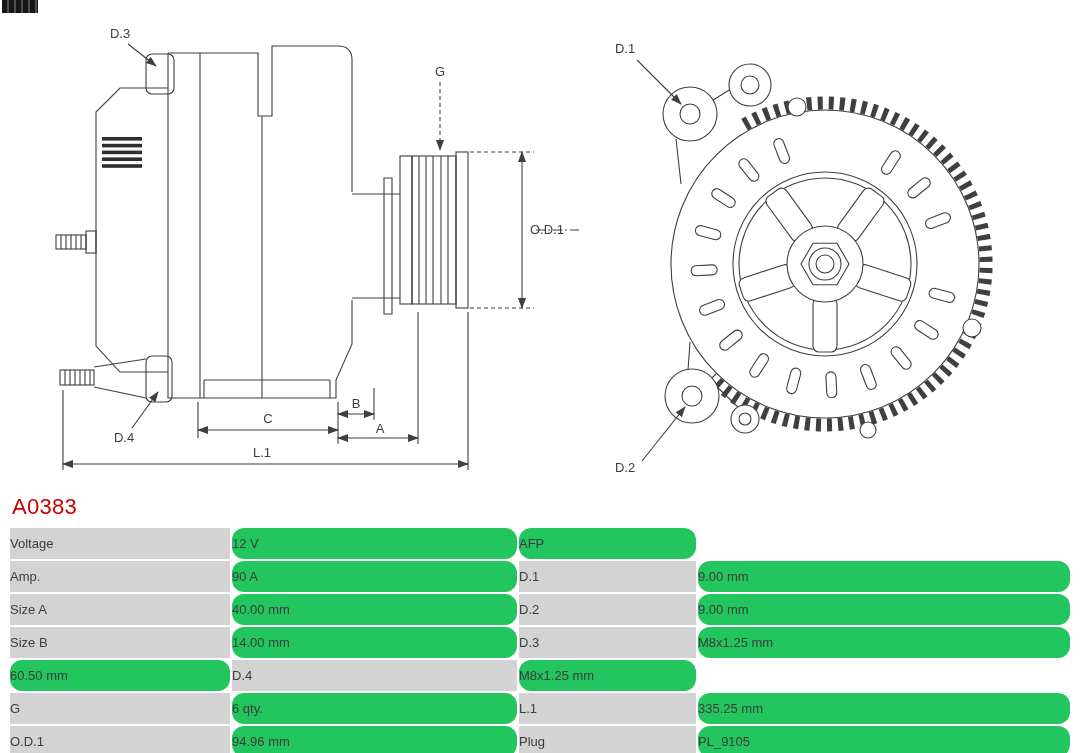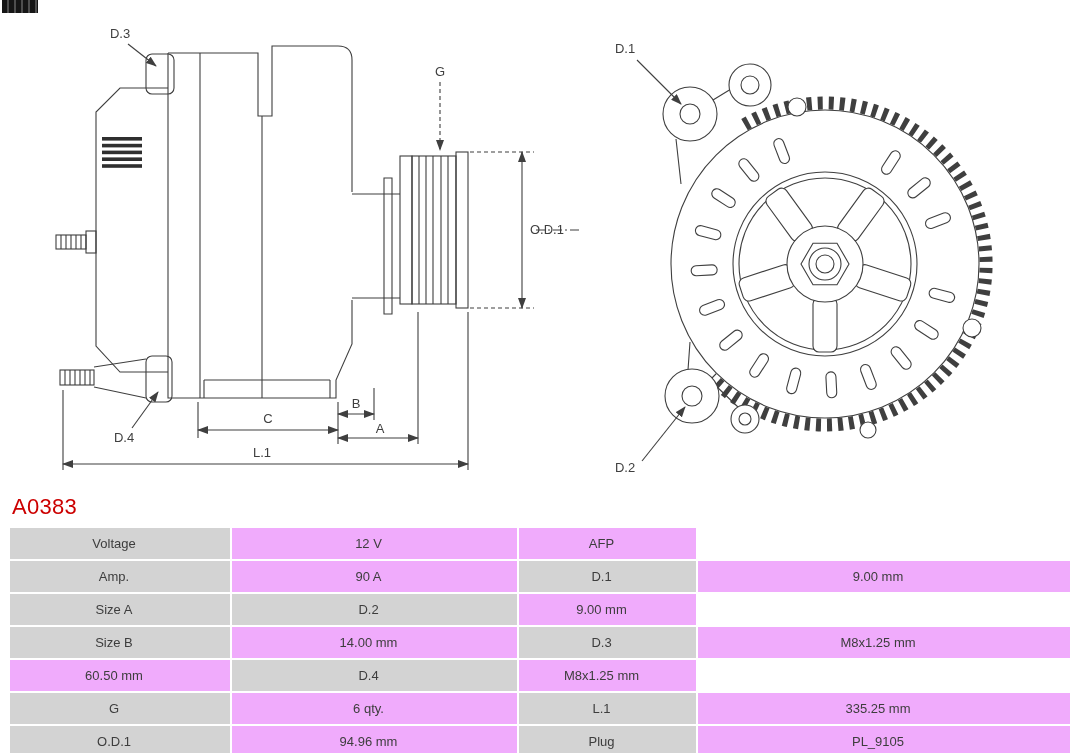--- a/index.html
+++ b/index.html
@@ -19,25 +19,25 @@
   .part-number{
     color:#cc0000;font-size:22px;padding:4px 0 8px 12px;letter-spacing:0.3px;
   }
   .spec-table{margin:0 10px;}
   .spec-row{
     display:grid;grid-template-columns:220px 285px 177px 372px;
     gap:2px;margin-bottom:2px;
   }
   .cell{
     height:31px;line-height:31px;font-size:13px;color:#3d3d3d;
-    text-align:center;padding-right:12px;box-sizing:border-box;
+    text-align:left;padding-right:12px;box-sizing:border-box;
     white-space:nowrap;overflow:hidden;
   }
   .cell.label{background:#d3d3d3;}
-  .cell.value{background:#f0abfc;}
+  .cell.value{background:#22c55e;border-radius:12px;}
 </style>
 </head>
 <body>
 
 <div class="logo-frag"></div>
 
 <svg class="diagram" width="1080" height="484" viewBox="0 0 1080 484">
   <defs>
     <marker id="arr" markerWidth="11" markerHeight="8" refX="10" refY="4" orient="auto" markerUnits="userSpaceOnUse">
       <path d="M0,0 L11,4 L0,8 Z" fill="#3f3f3f"></path>
@@ -191,20 +191,21 @@
     <div class="cell value">AFP</div>
   </div>
   <div class="spec-row">
     <div class="cell label">Amp.</div>
     <div class="cell value">90 A</div>
     <div class="cell label">D.1</div>
     <div class="cell value">9.00 mm</div>
   </div>
   <div class="spec-row">
     <div class="cell label">Size A</div>
+    <div class="cell value">40.00 mm</div>
     <div class="cell label">D.2</div>
     <div class="cell value">9.00 mm</div>
   </div>
   <div class="spec-row">
     <div class="cell label">Size B</div>
     <div class="cell value">14.00 mm</div>
     <div class="cell label">D.3</div>
     <div class="cell value">M8x1.25 mm</div>
   </div>
   <div class="spec-row">

